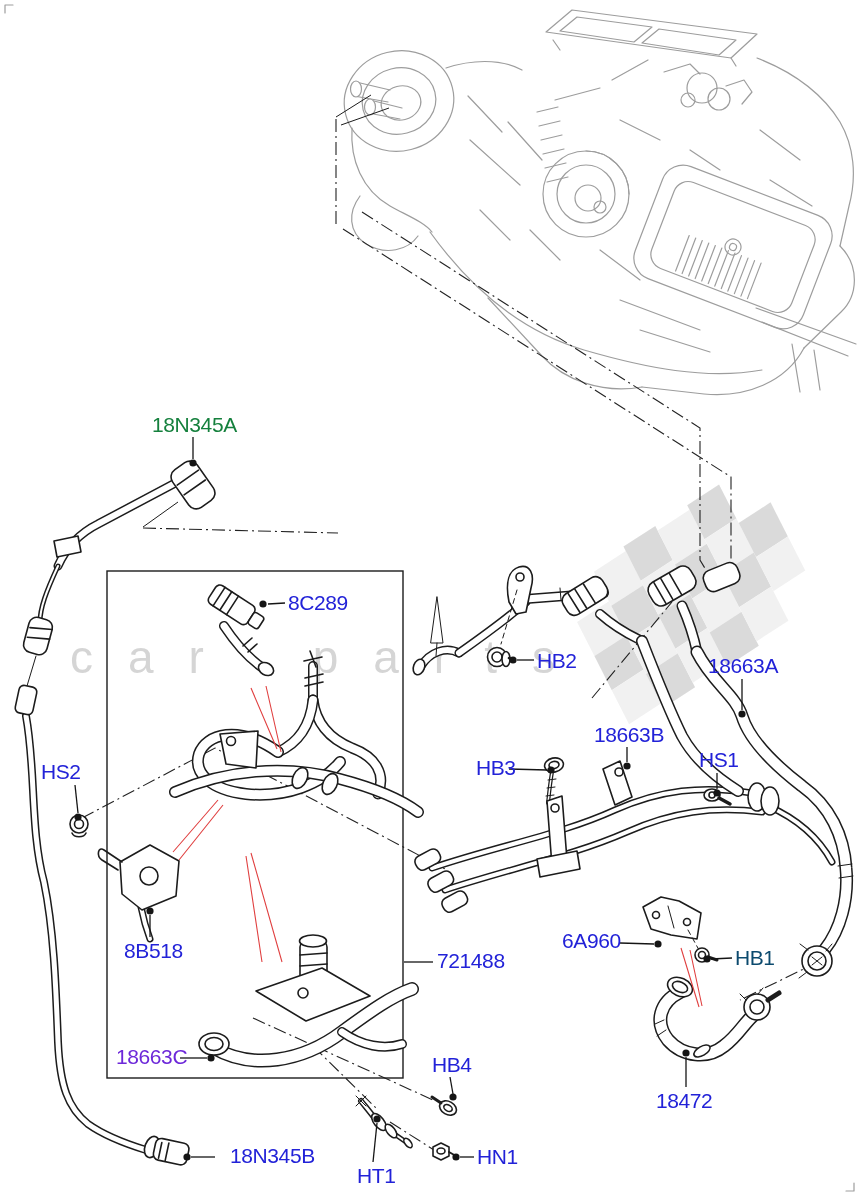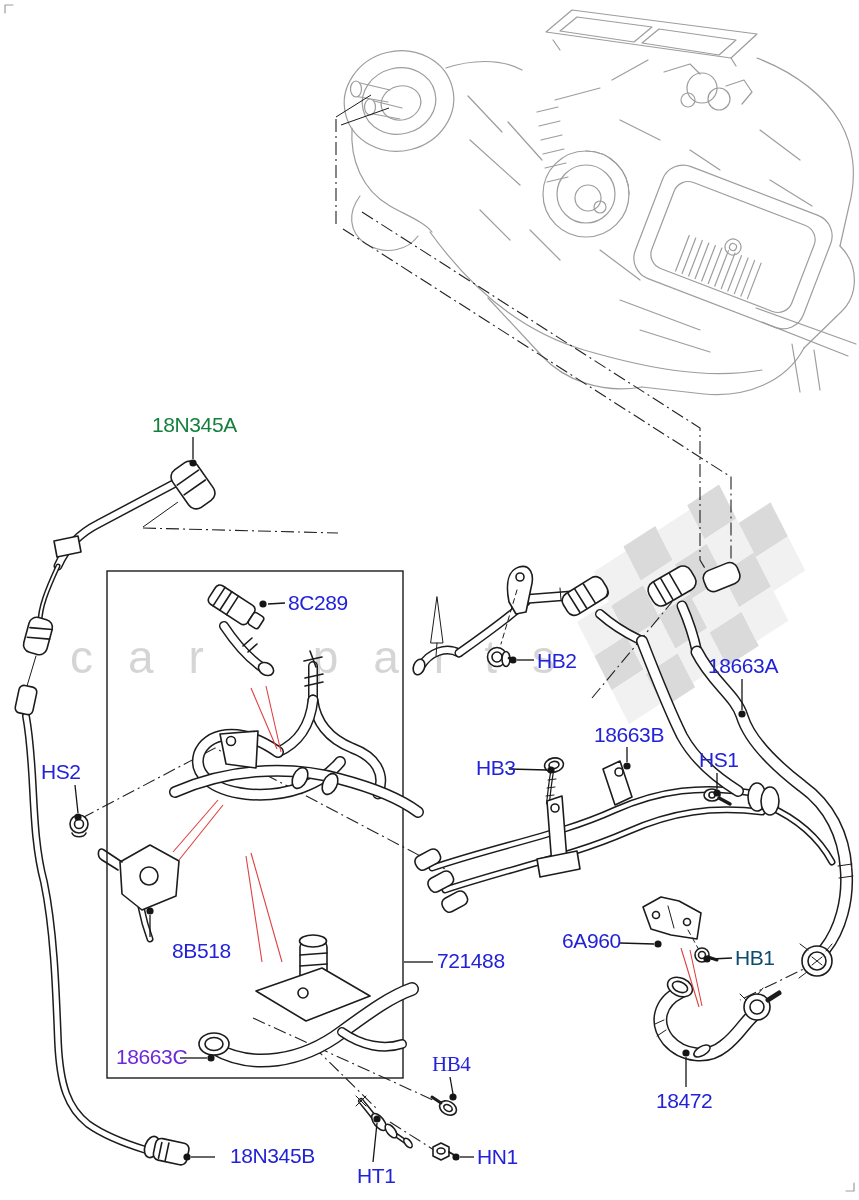--- a/index.html
+++ b/index.html
@@ -359,24 +359,24 @@
 
   <div id="labels">
       <div class="callout" style="left: 152px; top: 414px; color: #15803d;">18N345A</div>
       <div class="callout" style="left: 288px; top: 592px; color: rgb(34, 34, 216);">8C289</div>
       <div class="callout" style="left: 537px; top: 650px; color: rgb(34, 34, 216);">HB2</div>
       <div class="callout" style="left: 708px; top: 655px; color: rgb(34, 34, 216);">18663A</div>
       <div class="callout" style="left: 594px; top: 724px; color: rgb(34, 34, 216);">18663B</div>
       <div class="callout" style="left: 476px; top: 757px; color: rgb(34, 34, 216);">HB3</div>
       <div class="callout" style="left: 699px; top: 749px; color: rgb(34, 34, 216);">HS1</div>
       <div class="callout" style="left: 41px; top: 761px; color: rgb(34, 34, 216);">HS2</div>
-      <div class="callout" style="left: 124px; top: 940px; color: rgb(34, 34, 216); margin-left: 48px;">8B518</div>
+      <div class="callout" style="left: 124px; top: 940px; color: rgb(34, 34, 216);">8B518</div>
       <div class="callout" style="left: 437px; top: 950px; color: rgb(34, 34, 216);">721488</div>
       <div class="callout" style="left: 562px; top: 930px; color: rgb(34, 34, 216);">6A960</div>
       <div class="callout" style="left: 735px; top: 947px; color: #0c4a6e;">HB1</div>
       <div class="callout" style="left: 116px; top: 1046px; color: #6d28d9;">18663C</div>
-      <div class="callout" style="left: 432px; top: 1054px; color: rgb(34, 34, 216); font-family: Liberation Serif, serif;">HB4</div>
+      <div class="callout" style="left: 432px; top: 1054px; color: rgb(34, 34, 216);">HB4</div>
       <div class="callout" style="left: 656px; top: 1090px; color: rgb(34, 34, 216);">18472</div>
       <div class="callout" style="left: 218px; top: 1145px; color: rgb(34, 34, 216); margin-left: 12px;">18N345B</div>
       <div class="callout" style="left: 357px; top: 1165px; color: rgb(34, 34, 216);">HT1</div>
       <div class="callout" style="left: 477px; top: 1146px; color: rgb(34, 34, 216);">HN1</div>
     </div>
 </div>
 
 </body></html>

